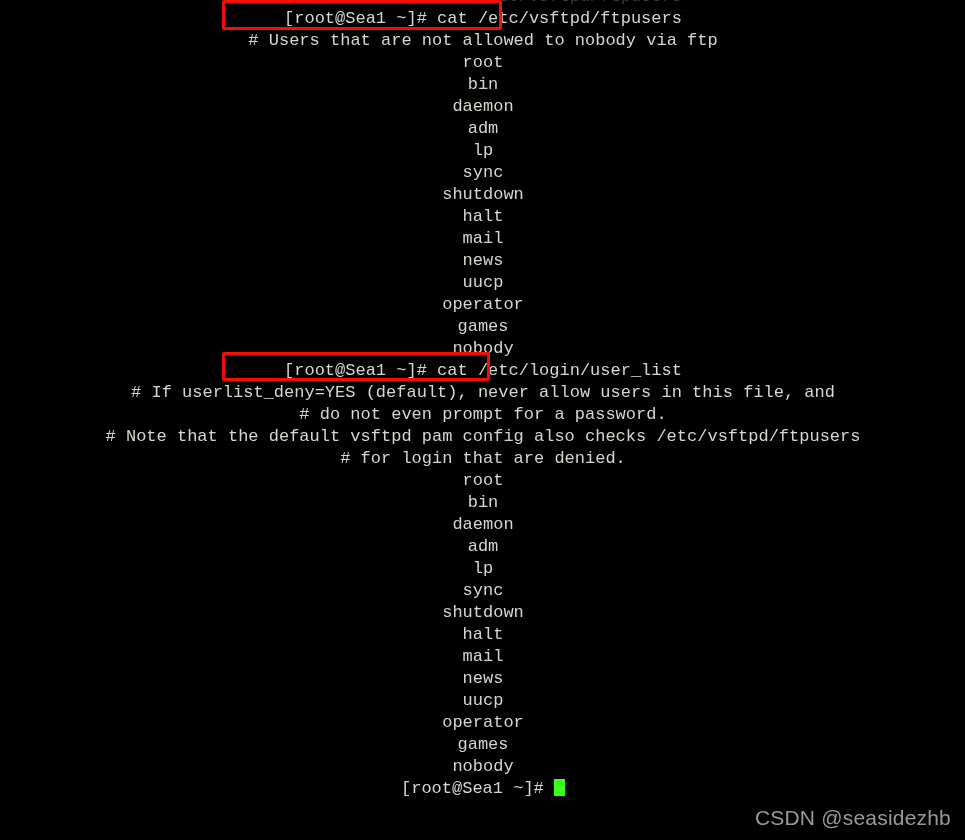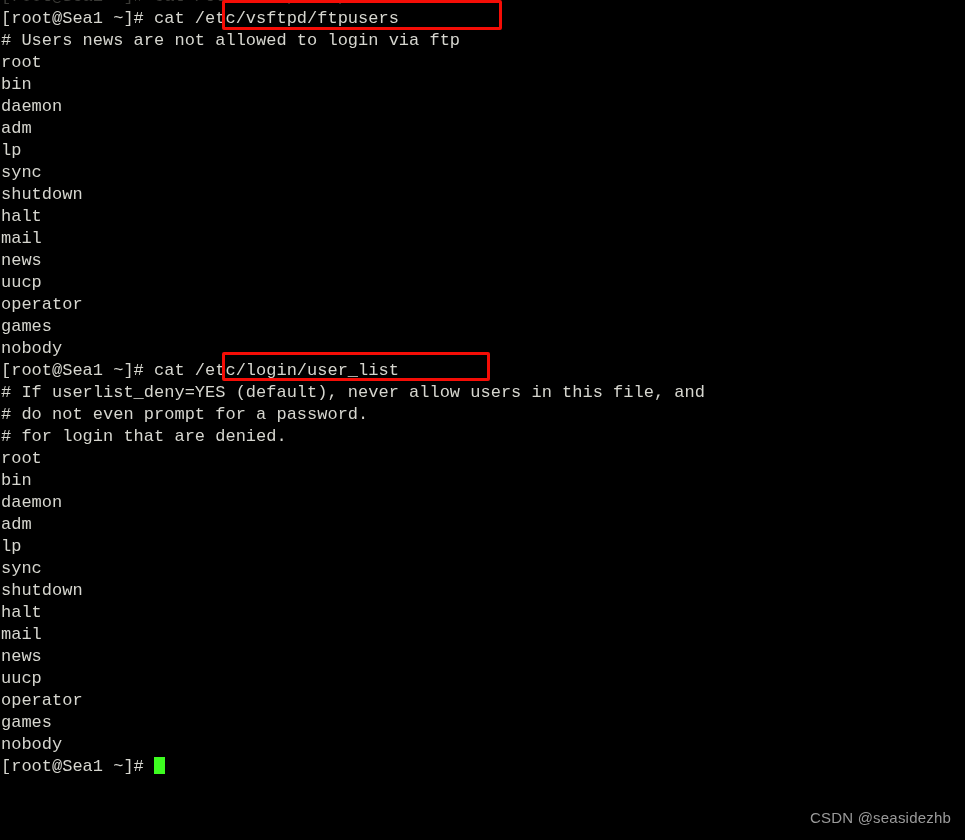--- a/index.html
+++ b/index.html
@@ -11,20 +11,21 @@
     position: relative;
     width: 965px;
     height: 840px;
     background: #000000;
     overflow: hidden;
     font-family: "Liberation Mono", "DejaVu Sans Mono", monospace;
     font-size: 17px;
     line-height: 22px;
     color: #d6d6cf;
     letter-spacing: 0px;
+    text-align: center;
   }
   #screen {
     position: absolute;
     left: 0;
     top: -14px;
     width: 965px;
     padding: 0 0 0 1px;
     box-sizing: border-box;
   }
   .line {
@@ -62,56 +63,57 @@
     left: 222px;
     top: 352px;
     width: 268px;
     height: 29px;
   }
   #watermark {
     position: absolute;
     right: 14px;
     bottom: 11px;
     font-family: "Liberation Sans", "DejaVu Sans", sans-serif;
-    font-size: 15px;
+    font-size: 21px;
     color: #9a9a9a;
     letter-spacing: 0.2px;
     white-space: pre;
   }
 </style>
 </head>
 <body>
 
 <div id="terminal">
   <div id="screen">
 
     <div class="line ghost">[root@Sea1 ~]# cat /etc/vsftpd/ftpusers</div>
 
     <div class="line prompt-line"><span>[root@Sea1 ~]# </span><span>cat </span><span>/etc/vsftpd/ftpusers</span></div>
 
-    <div class="line"># Users news are not allowed to login via ftp</div>
+    <div class="line"># Users that are not allowed to nobody via ftp</div>
     <div class="line">root</div>
     <div class="line">bin</div>
     <div class="line">daemon</div>
     <div class="line">adm</div>
     <div class="line">lp</div>
     <div class="line">sync</div>
     <div class="line">shutdown</div>
     <div class="line">halt</div>
     <div class="line">mail</div>
     <div class="line">news</div>
     <div class="line">uucp</div>
     <div class="line">operator</div>
     <div class="line">games</div>
     <div class="line">nobody</div>
 
     <div class="line prompt-line"><span>[root@Sea1 ~]# </span><span>cat </span><span>/etc/login/user_list</span></div>
 
     <div class="line"># If userlist_deny=YES (default), never allow users in this file, and</div>
     <div class="line"># do not even prompt for a password.</div>
+    <div class="line"># Note that the default vsftpd pam config also checks /etc/vsftpd/ftpusers</div>
     <div class="line"># for login that are denied.</div>
 
     <div class="line">root</div>
     <div class="line">bin</div>
     <div class="line">daemon</div>
     <div class="line">adm</div>
     <div class="line">lp</div>
     <div class="line">sync</div>
     <div class="line">shutdown</div>
     <div class="line">halt</div>

